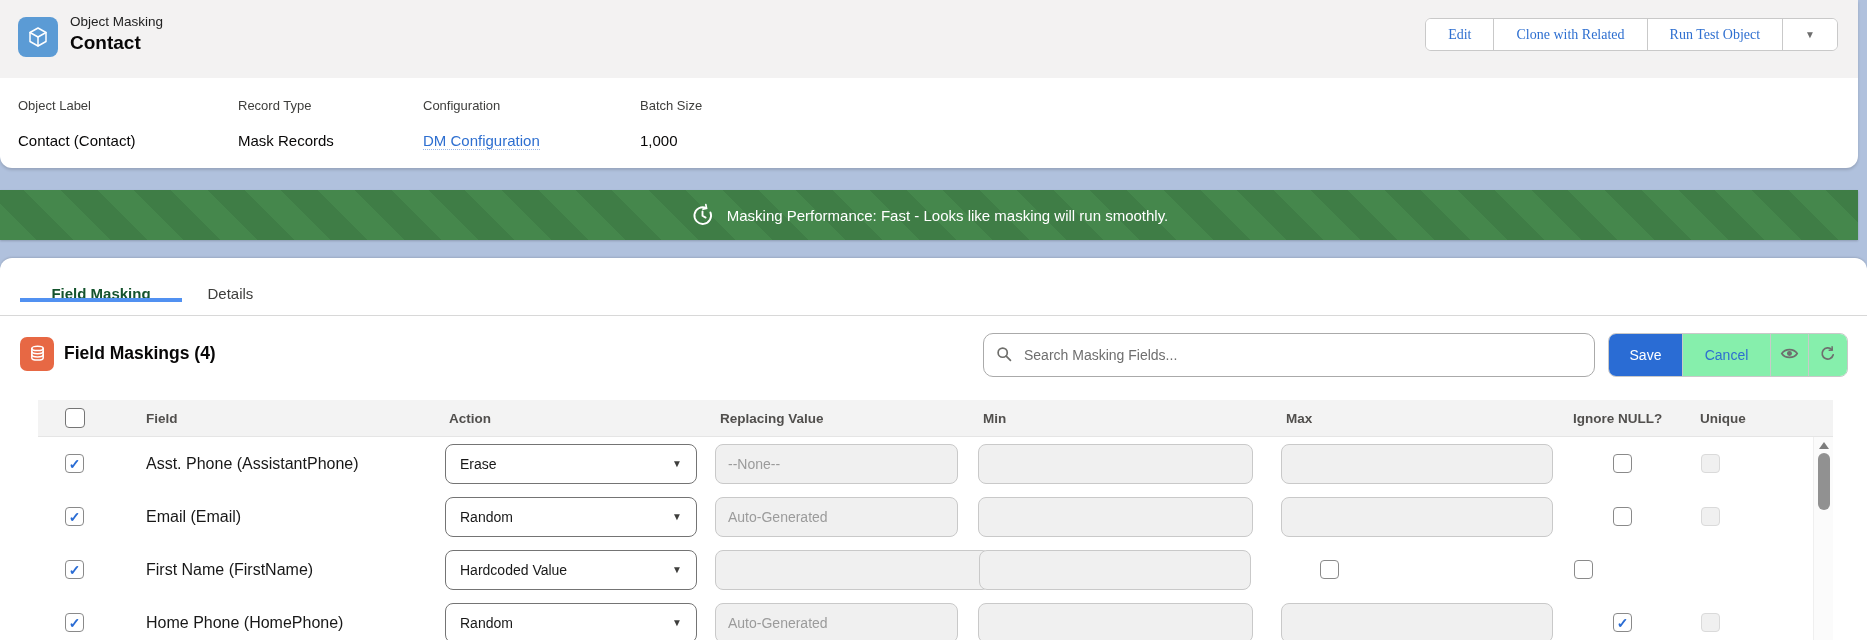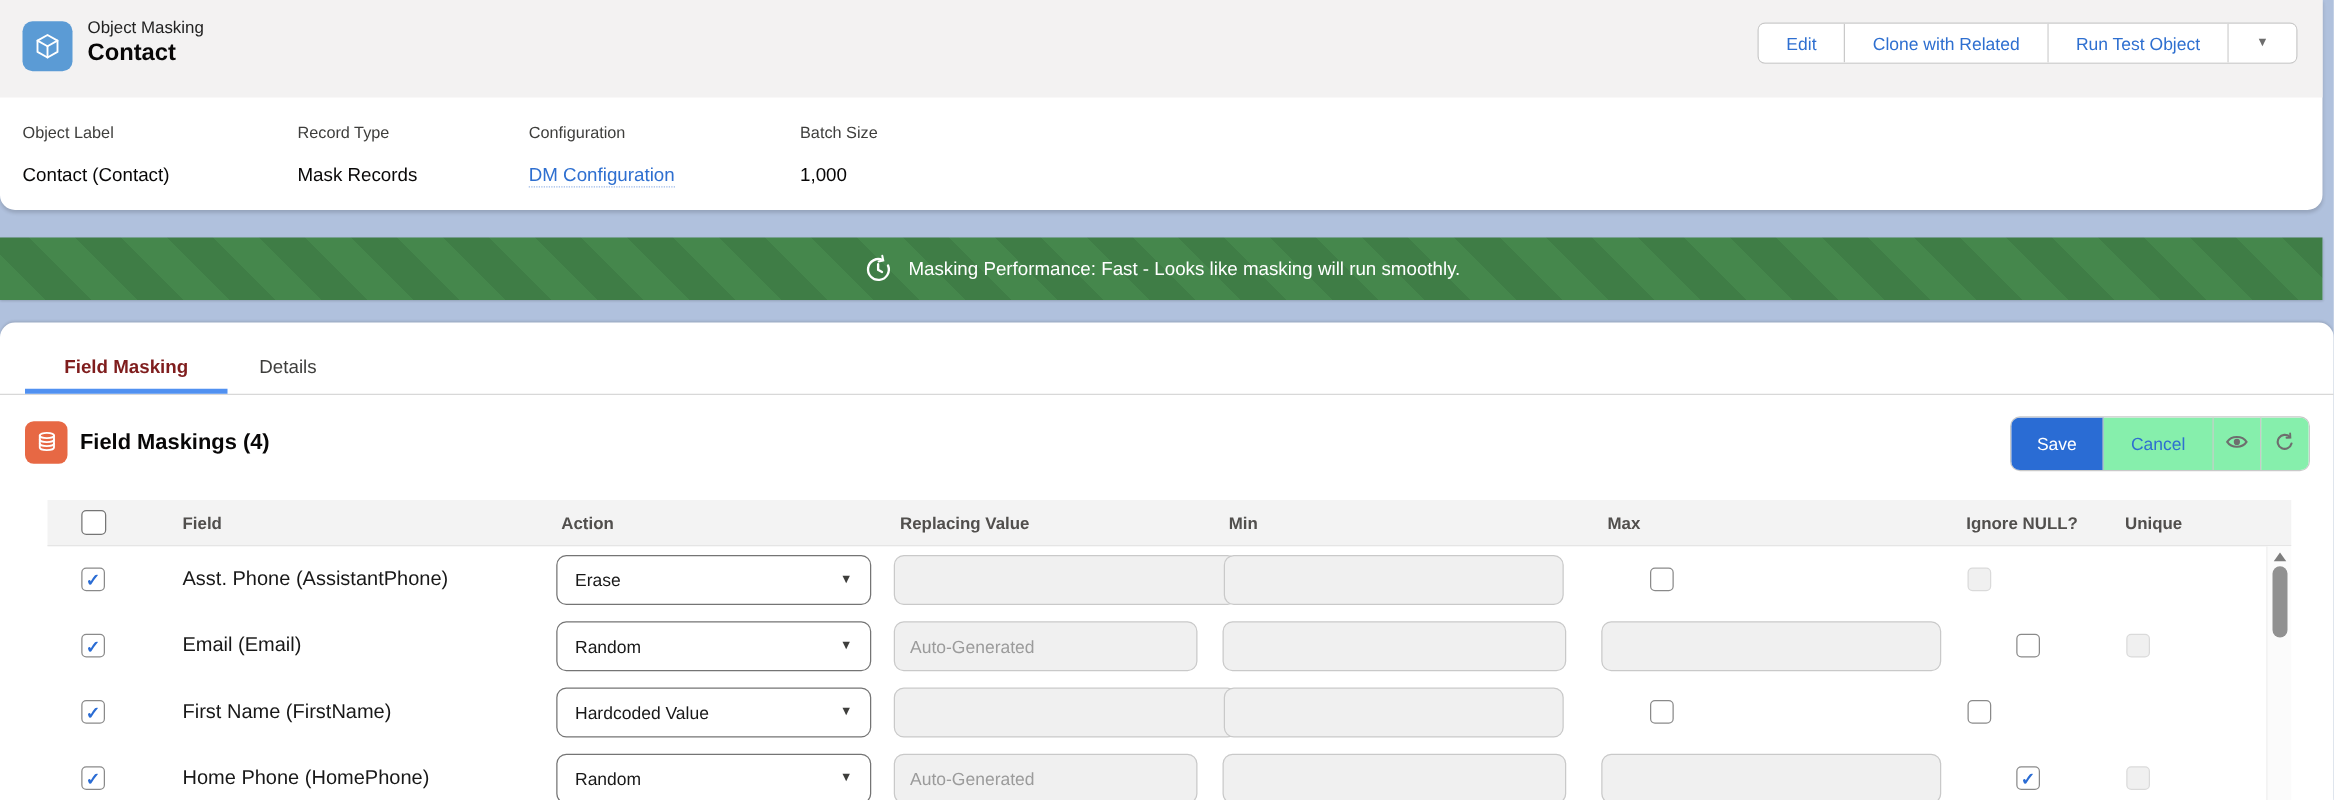--- a/index.html
+++ b/index.html
@@ -27,21 +27,21 @@
   }
   .htexts .small-label { font-size:13.5px; color:#222; margin-bottom:3px; }
   .htexts .big-title { font-size:19px; font-weight:700; color:#080707; }
 
   .btn-group {
     position:absolute; right:20px; top:18px; height:33px; display:flex;
     background:#fff; border:1px solid #c9c9c9; border-radius:6px; overflow:hidden;
   }
   .btn-group .gbtn {
     background:#fff; border:none; border-right:1px solid #c9c9c9;
-    color:#2e6fd0; font-size:14px; font-family:Liberation Sans, sans-serif;
+    color:#2e6fd0; font-size:14px; font-family:Liberation Serif, serif;
     padding:0 22px; height:100%; cursor:pointer; white-space:nowrap;text-align:center;
   }
   .btn-group .gbtn:last-child { border-right:none; }
   .btn-group .caret-btn { padding:0 22px; color:#6d6d6d; font-size:10px; display:flex; align-items:center; }
 
   .details-row { display:flex; padding:20px 0 0 18px; }
   .dfield { }
   .dfield.f0 { width:220px; } .dfield.f1 { width:185px; } .dfield.f2 { width:217px; }
   .dfield .dlabel { font-size:13px; color:#3e3e3c; margin-bottom:19px; }
   .dfield .dvalue { font-size:15px; color:#080707; }
@@ -59,21 +59,21 @@
 
   
   .main-card {
     position:absolute; left:0; top:258px; width:1867px; height:382px;
     background:#fff; border-radius:12px 12px 0 0;
     box-shadow:0 -1px 2px rgba(0,0,0,.12);
   }
   .tabs { padding:27px 0 0 20px; position:relative; height:58px; }
   .tabs .divider { position:absolute; left:0; right:0; bottom:0; height:1px; background:#d8d8d8; }
   .tab { display:inline-block; text-align:center; font-size:15px; cursor:pointer; }
-  .tab.active { width:162px; font-weight:700; color:#7f1d1d; position:relative; padding-bottom:13px; }
+  .tab.active { width:162px; font-weight:700; color:#14532d; position:relative; }
   .tab.active .tab-underline { position:absolute; left:0; right:0; bottom:0; height:4px; background:#5191f1; z-index:2; }
   .tab.plain { margin-left:21px; color:#3e3e3c; vertical-align:top; }
 
   .section-row { position:relative; height:44px; margin-top:17px; }
   .sec-icon {
     position:absolute; left:20px; top:4px; width:34px; height:34px; border-radius:7px;
     background:#e76844; display:flex; align-items:center; justify-content:center;
   }
   .sec-title { position:absolute; left:64px; top:10px; font-size:17.5px; font-weight:700; color:#080707; }
 
@@ -219,20 +219,29 @@
     <div class="sec-icon">
       <svg width="21" height="21" viewBox="0 0 24 24" fill="none" stroke="#fff" stroke-width="1.7" stroke-linecap="round">
         <ellipse cx="12" cy="5" rx="6.5" ry="2.4"></ellipse>
         <path d="M5.5 5 V16 c0 1.3 2.9 2.4 6.5 2.4 s6.5 -1.1 6.5 -2.4 V5"></path>
         <path d="M5.5 8.7 c0 1.3 2.9 2.4 6.5 2.4 s6.5 -1.1 6.5 -2.4"></path>
         <path d="M5.5 12.4 c0 1.3 2.9 2.4 6.5 2.4 s6.5 -1.1 6.5 -2.4"></path>
       </svg>
     </div>
     <div class="sec-title">Field Maskings (4)</div>
 
+    <div class="search-wrap">
+      <span class="search-glyph">
+        <svg width="17" height="17" viewBox="0 0 16 16" fill="none" stroke="#6e6e6b" stroke-width="1.6" stroke-linecap="round">
+          <circle cx="6.3" cy="6.3" r="4.3"></circle>
+          <path d="M9.6 9.6 L13.6 13.6"></path>
+        </svg>
+      </span>
+      <input class="search-input" type="text" placeholder="Search Masking Fields..." style="">
+    </div>
 
     <div class="action-bar">
       <button class="abtn save">Save</button>
       <button class="abtn cancel">Cancel</button>
       <button class="abtn iconb">
         <span>
           <svg width="19" height="19" viewBox="0 0 16 16" fill="none">
             <path d="M1.5 8 C4.3 3.6 11.7 3.6 14.5 8 C11.7 12.4 4.3 12.4 1.5 8 Z" stroke="#6e6e6e" stroke-width="1.4"></path>
             <circle cx="8" cy="8" r="2.1" fill="#6e6e6e"></circle>
           </svg>
@@ -267,20 +276,21 @@
       <div class="td c1">
           <span class="cb checked"></span>
         </div>
       <div class="td c2">Asst. Phone (AssistantPhone)</div>
       <div class="td c3">
           <div class="select">
             <span>Erase</span>
             <span class="caret">▼</span>
           </div>
         </div>
+      <div class="td c4"><input class="tinput disabled" value="--None--" disabled="" style=""></div>
       <div class="td c5"><input class="tinput minw disabled" value="" disabled="" style=""></div>
       <div class="td c6"><input class="tinput maxw disabled" value="" disabled="" style=""></div>
       <div class="td c7">
           <span class="cb"></span>
         </div>
       <div class="td c8">
           <span class="cb disabled"></span>
         </div>
     </div>
 

